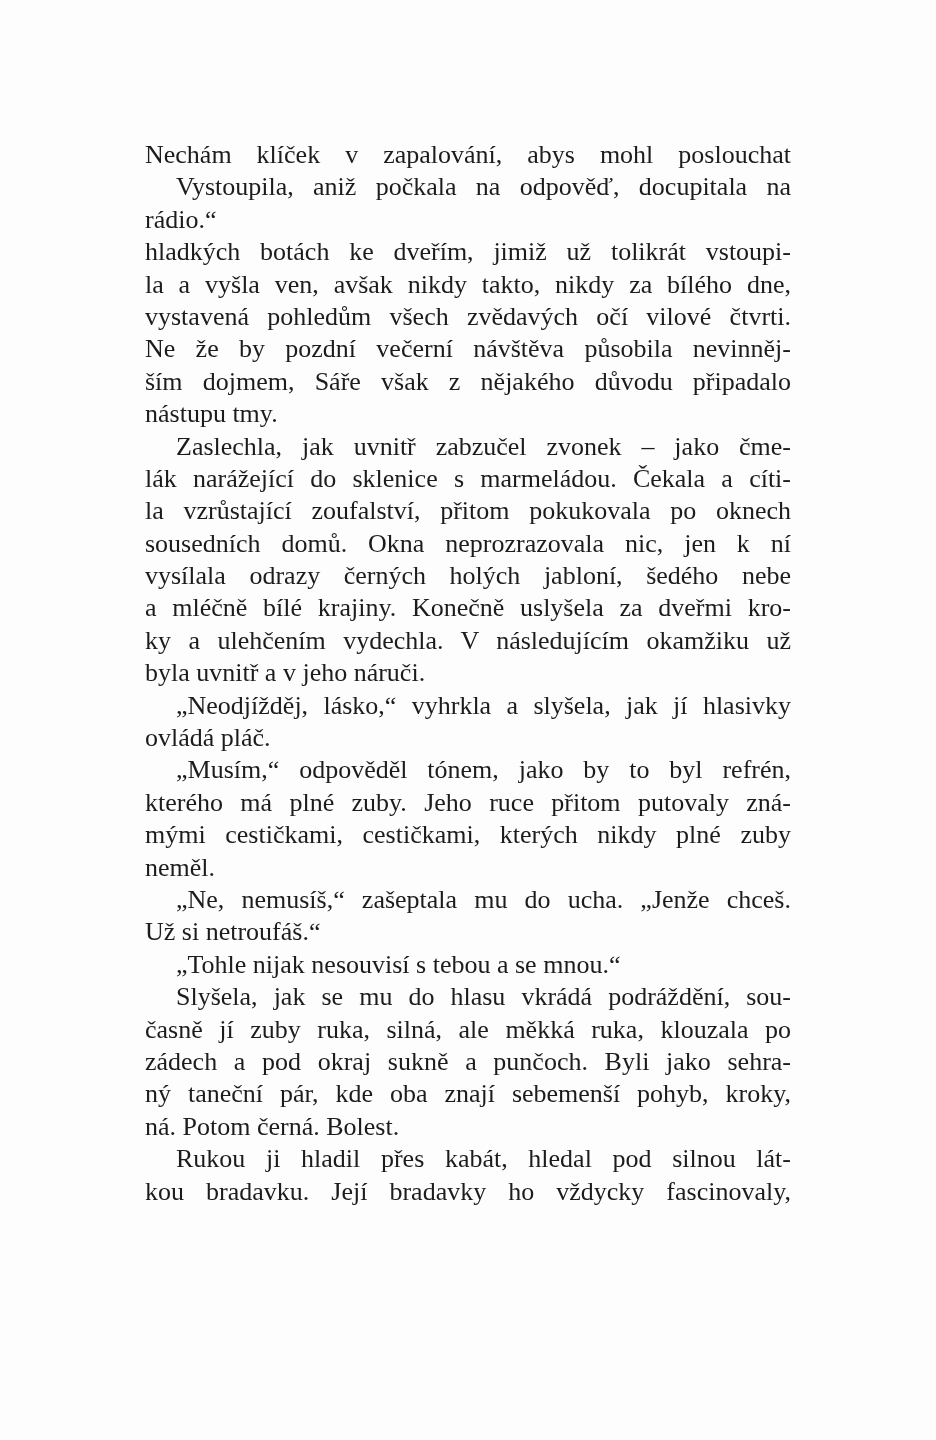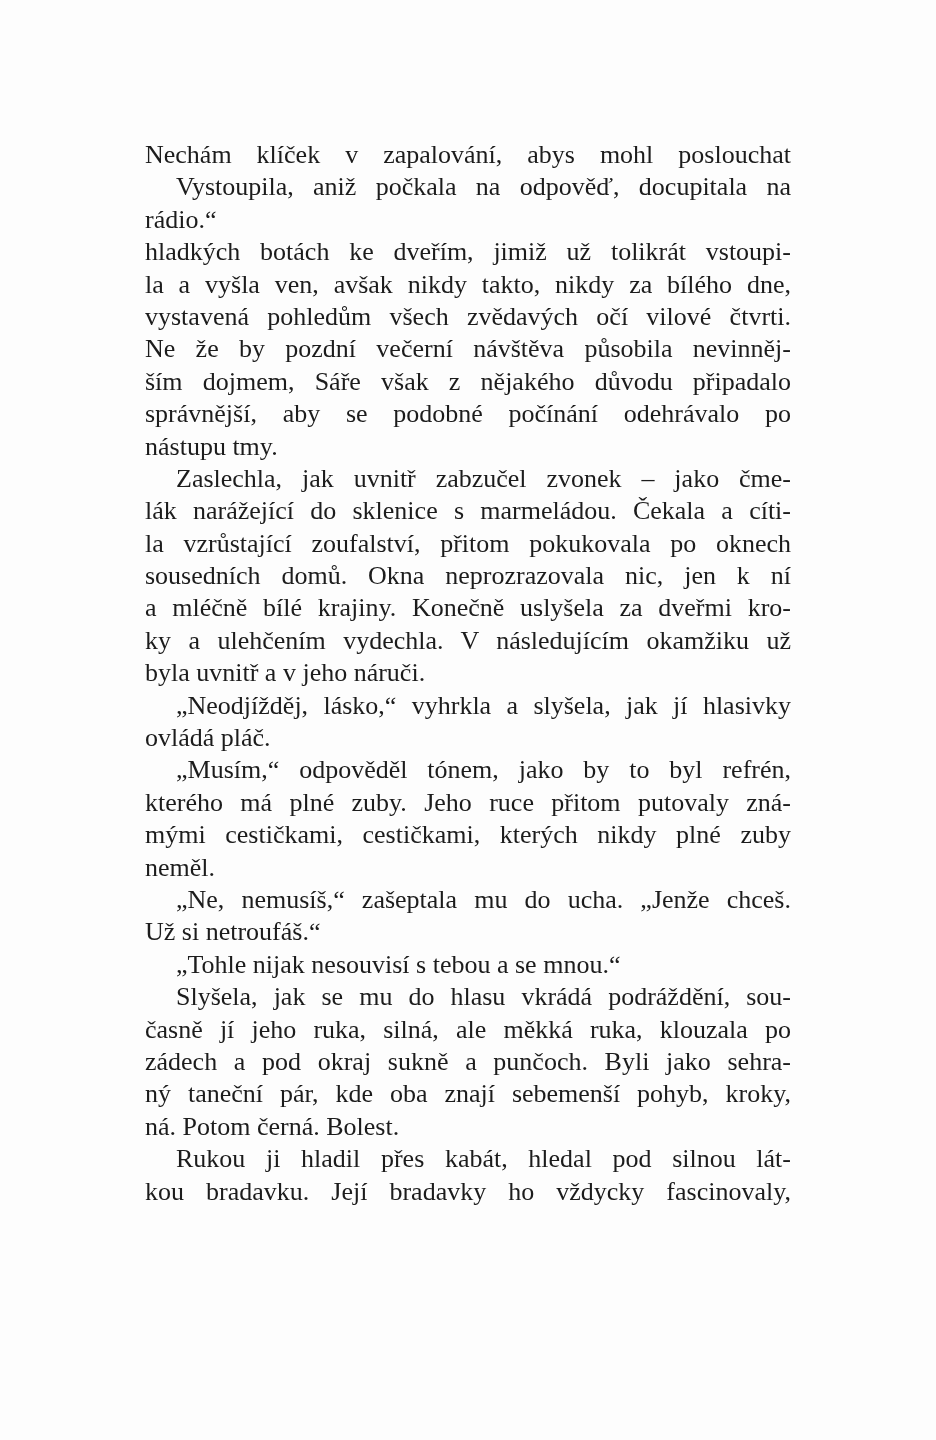--- a/index.html
+++ b/index.html
@@ -54,40 +54,40 @@
 <div class="page">
   <div class="text-block">
       <div class="line">Nechám klíček v zapalování, abys mohl poslouchat</div>
       <div class="line indent">Vystoupila, aniž počkala na odpověď, docupitala na</div>
       <div class="line last">rádio.“</div>
       <div class="line">hladkých botách ke dveřím, jimiž už tolikrát vstoupi-</div>
       <div class="line">la a vyšla ven, avšak nikdy takto, nikdy za bílého dne,</div>
       <div class="line">vystavená pohledům všech zvědavých očí vilové čtvrti.</div>
       <div class="line">Ne že by pozdní večerní návštěva působila nevinněj-</div>
       <div class="line">ším dojmem, Sáře však z nějakého důvodu připadalo</div>
-      <div class="line">správnější, aby se podobné počínání odehrávalo po</div>
       <div class="line last">nástupu tmy.</div>
       <div class="line indent">Zaslechla, jak uvnitř zabzučel zvonek – jako čme-</div>
       <div class="line">lák narážející do sklenice s marmeládou. Čekala a cíti-</div>
       <div class="line">la vzrůstající zoufalství, přitom pokukovala po oknech</div>
       <div class="line">sousedních domů. Okna neprozrazovala nic, jen k ní</div>
+      <div class="line">vysílala odrazy černých holých jabloní, šedého nebe</div>
       <div class="line">a mléčně bílé krajiny. Konečně uslyšela za dveřmi kro-</div>
       <div class="line">ky a ulehčením vydechla. V následujícím okamžiku už</div>
       <div class="line last">byla uvnitř a v jeho náruči.</div>
       <div class="line indent">„Neodjížděj, lásko,“ vyhrkla a slyšela, jak jí hlasivky</div>
       <div class="line last">ovládá pláč.</div>
       <div class="line indent">„Musím,“ odpověděl tónem, jako by to byl refrén,</div>
       <div class="line">kterého má plné zuby. Jeho ruce přitom putovaly zná-</div>
       <div class="line">mými cestičkami, cestičkami, kterých nikdy plné zuby</div>
       <div class="line last">neměl.</div>
       <div class="line indent">„Ne, nemusíš,“ zašeptala mu do ucha. „Jenže chceš.</div>
       <div class="line last">Už si netroufáš.“</div>
       <div class="line indent last">„Tohle nijak nesouvisí s tebou a se mnou.“</div>
       <div class="line indent">Slyšela, jak se mu do hlasu vkrádá podráždění, sou-</div>
-      <div class="line">časně jí jeho ruka, silná, ale měkká ruka, klouzala po</div>
+      <div class="line">časně jí zuby ruka, silná, ale měkká ruka, klouzala po</div>
       <div class="line">zádech a pod okraj sukně a punčoch. Byli jako sehra-</div>
       <div class="line">ný taneční pár, kde oba znají sebemenší pohyb, kroky,</div>
       <div class="line last">ná. Potom černá. Bolest.</div>
       <div class="line indent">Rukou ji hladil přes kabát, hledal pod silnou lát-</div>
       <div class="line">kou bradavku. Její bradavky ho vždycky fascinovaly,</div>
     </div>
   <div class="page-number">10</div>
 </div>
 
 </body></html>

